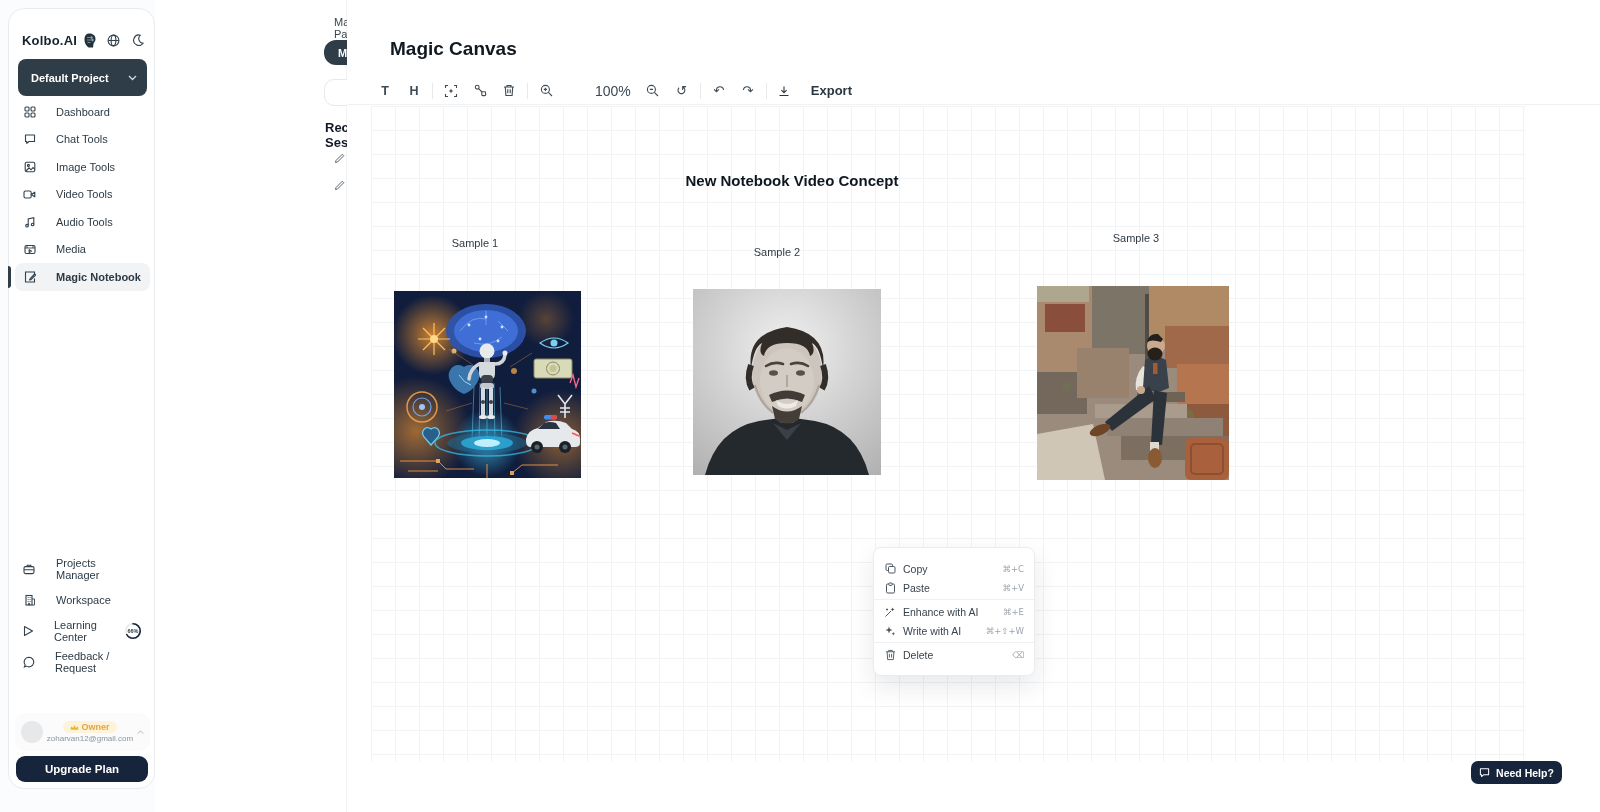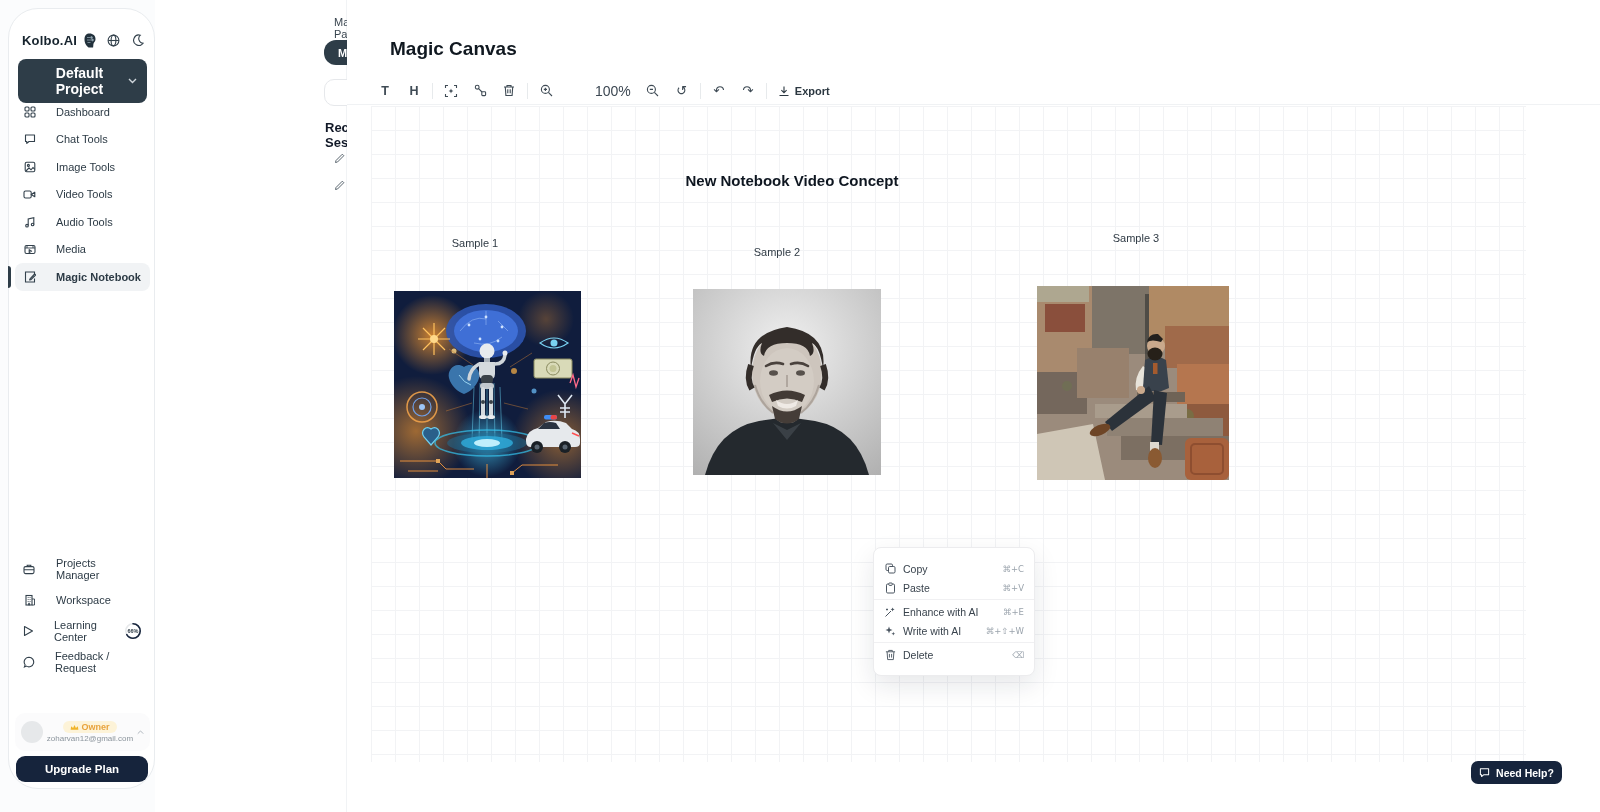--- a/index.html
+++ b/index.html
@@ -2,29 +2,29 @@
 <html><head>
 <meta charset="utf-8">
 <style>
   * { margin:0; padding:0; box-sizing:border-box; }
   html,body { width:1600px; height:812px; overflow:hidden; background:#fbfcfd;
     font-family:"Liberation Sans", sans-serif; color:#2c3a45; }
   #app { position:relative; width:1600px; height:812px; }
 
   
   .sidebar { position:absolute; left:8px; top:8px; width:147px; height:781px;
-    background:#fff; border:1px solid #e9ecef; border-radius:30px; }
+    background:#fff; border:1px solid #e9ecef; border-radius:16px; }
   .logo-row { position:absolute; left:13px; top:20px; width:122px; height:22px;
     display:flex; align-items:center; }
   .logo-text { font-size:13px; font-weight:800; color:#17242e; letter-spacing:.2px; }
   .logo-head { margin-left:4px; display:flex; }
   .logo-row .icon-btn { margin-left:auto; display:flex; color:#33414c; cursor:pointer; }
   .logo-row .icon-btn + .icon-btn { margin-left:12px; }
-  .project-btn { position:absolute; left:9px; top:50px; width:129px; height:44px;
-    background:#2e3d48; border:none; border-radius:8px; color:#fff; font-size:14px;
+  .project-btn { position:absolute; left:9px; top:50px; width:129px; height:37px;
+    background:#2e3d48; border:none; border-radius:8px; color:#fff; font-size:11px;
     font-weight:700; display:flex; align-items:center; padding:0 10px 0 13px; cursor:pointer;
     font-family:inherit; }
   .project-btn .chev { margin-left:auto; display:flex; }
   .nav { position:absolute; left:6px; top:89px; width:135px; }
   .nav-item { height:27.5px; display:flex; align-items:center; gap:20px; padding:0 8px;
     border-radius:8px; font-size:11px; font-weight:500; color:#2c3a45; cursor:pointer; }
   .nav-item.active { background:#f1f3f5; font-weight:600; }
   .active-bar { position:absolute; left:-1px; top:257px; width:3px; height:22px;
     background:#2e3d48; border-radius:0 3px 3px 0; }
   .nav-icon { display:flex; color:#33414c; width:13px; justify-content:center; }
@@ -68,21 +68,21 @@
   .page-title { position:absolute; left:43px; top:38px; font-size:19px; font-weight:800;
     color:#101820; }
   .toolbar { position:absolute; left:27px; top:78px; height:25px; display:flex;
     align-items:center; gap:7px; }
   .tb-btn { width:22px; height:22px; display:flex; align-items:center; justify-content:center;
     color:#3f4b55; font-size:12.5px; font-weight:700; cursor:pointer; border-radius:5px;
     background:transparent; border:none; font-family:inherit; }
   .tb-glyph { font-family:"DejaVu Sans", sans-serif; font-size:13px; font-weight:400; }
   .tb-sep { width:1px; height:16px; background:#e7eaec; }
   .zoom-level { font-size:14px; color:#3c4752; padding:0 4px;margin-left:27px; }
-  .export-btn { display:flex; align-items:center; gap:5px; font-size:11px; font-weight:600;
+  .export-btn { display:flex; align-items:center; gap:21px; font-size:13px; font-weight:600;
     color:#2b3740; background:none; border:none; cursor:pointer; padding:0 4px;
     font-family:inherit; }
   .toolbar-divider { position:absolute; left:0; right:0; top:104px; height:1px; background:#f0f2f4; }
 
   
   .canvas { position:absolute; left:24px; top:106px; width:1155px; height:656px;
     background-image:
       linear-gradient(#f2f3f5 1px, transparent 1px),
       linear-gradient(90deg, #f2f3f5 1px, transparent 1px);
     background-size:24px 24px; }

